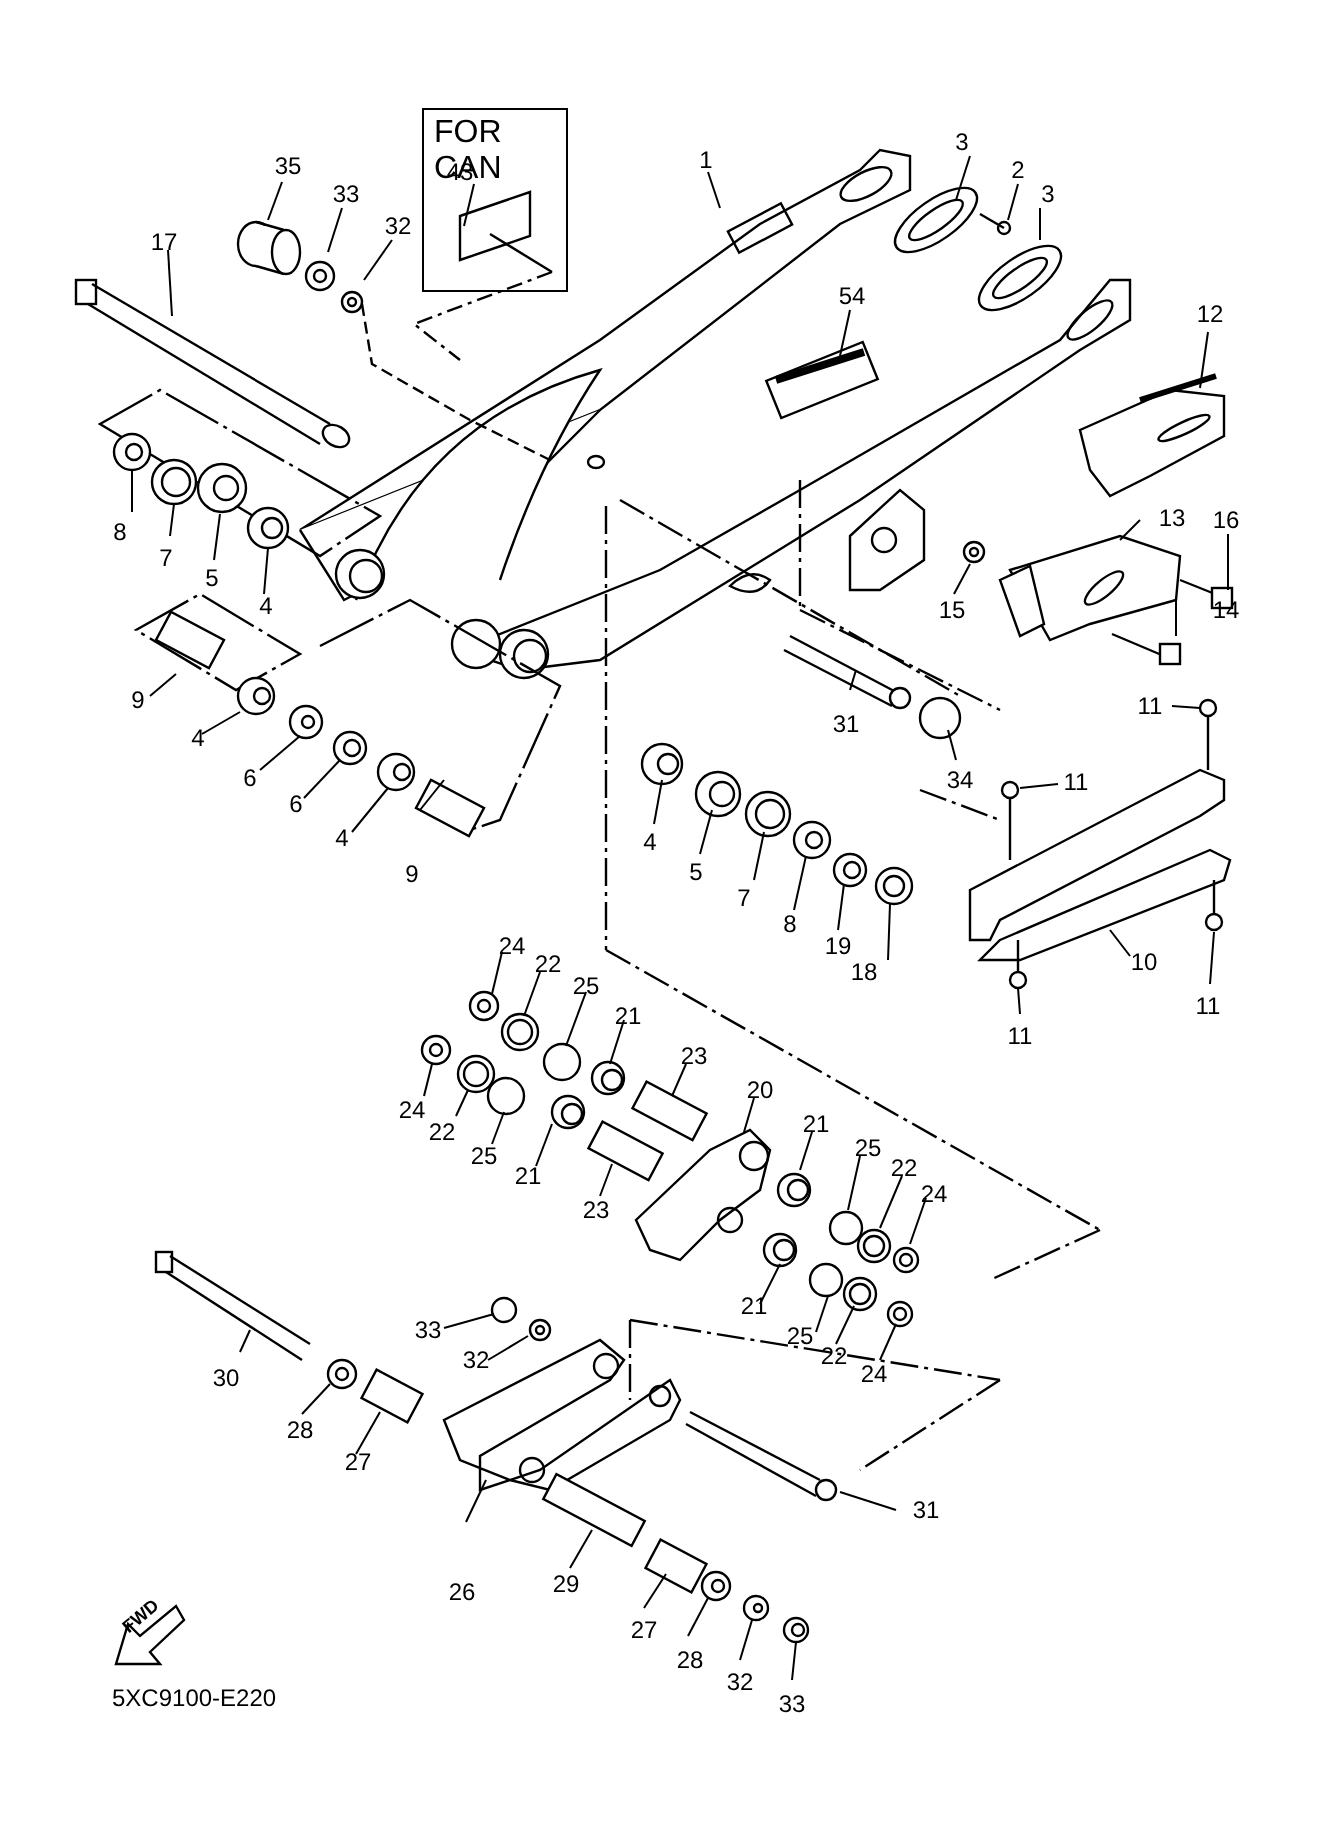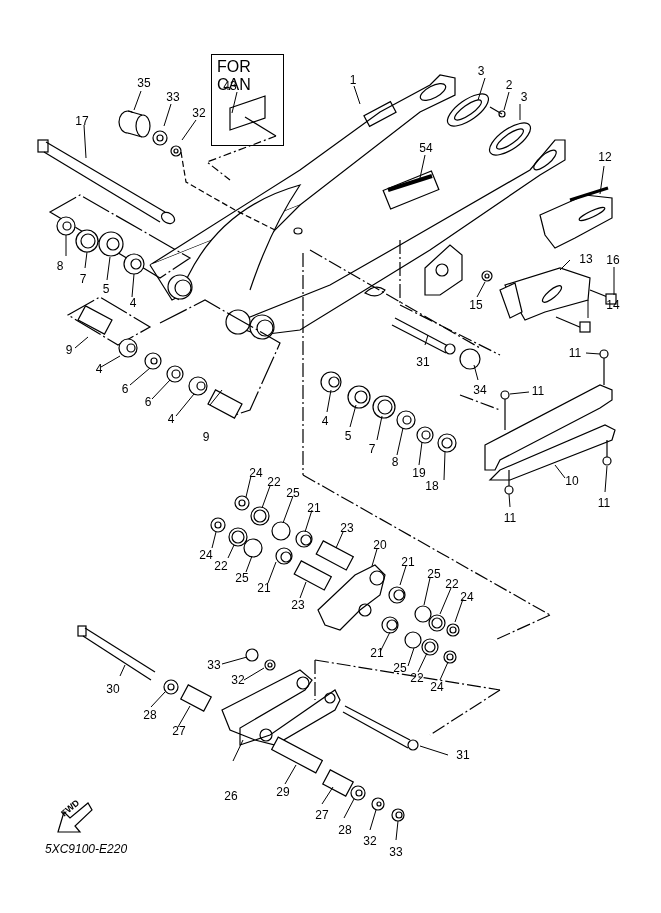--- a/index.html
+++ b/index.html
@@ -1,21 +1,21 @@
 <!DOCTYPE html>
 <html><head>
 <meta charset="utf-8">
 <style>
   html,body{margin:0;padding:0;background:#ffffff;}
   body{width:661px;height:913px;position:relative;overflow:hidden;font-family:"Liberation Sans",sans-serif;color:#000;}
   #diagram{position:absolute;left:0;top:0;width:661px;height:913px;}
   .callout{position:absolute;font-size:12px;line-height:12px;transform:translate(-50%,-50%);white-space:nowrap;cursor:pointer;}
   .for-can-box{position:absolute;left:211px;top:54px;width:73px;height:92px;border:1.4px solid #000;box-sizing:border-box;}
   .for-can-label{position:absolute;left:5px;top:3px;font-size:16px;}
-  .diagram-code{position:absolute;left:45px;top:842px;font-size:12px;font-style:italic;}
+  .diagram-code{position:absolute;left:56px;top:842px;font-size:12px;}
   .fwd-label{position:absolute;left:60px;top:803px;font-size:9px;font-weight:bold;transform:rotate(-40deg);}
 </style>
 </head>
 <body>
 
 <svg id="diagram" viewBox="0 0 661 913" xmlns="http://www.w3.org/2000/svg" fill="none" stroke="#000" stroke-width="1.2">
 
   <g>
     <path d="M150 265 L300 170 L380 112 L430 85 L440 75 L455 78 L455 95 L420 112 L300 205 Z" fill="#fff"></path>
     <path d="M150 265 L172 300 L240 265 L300 205" fill="#fff"></path>

